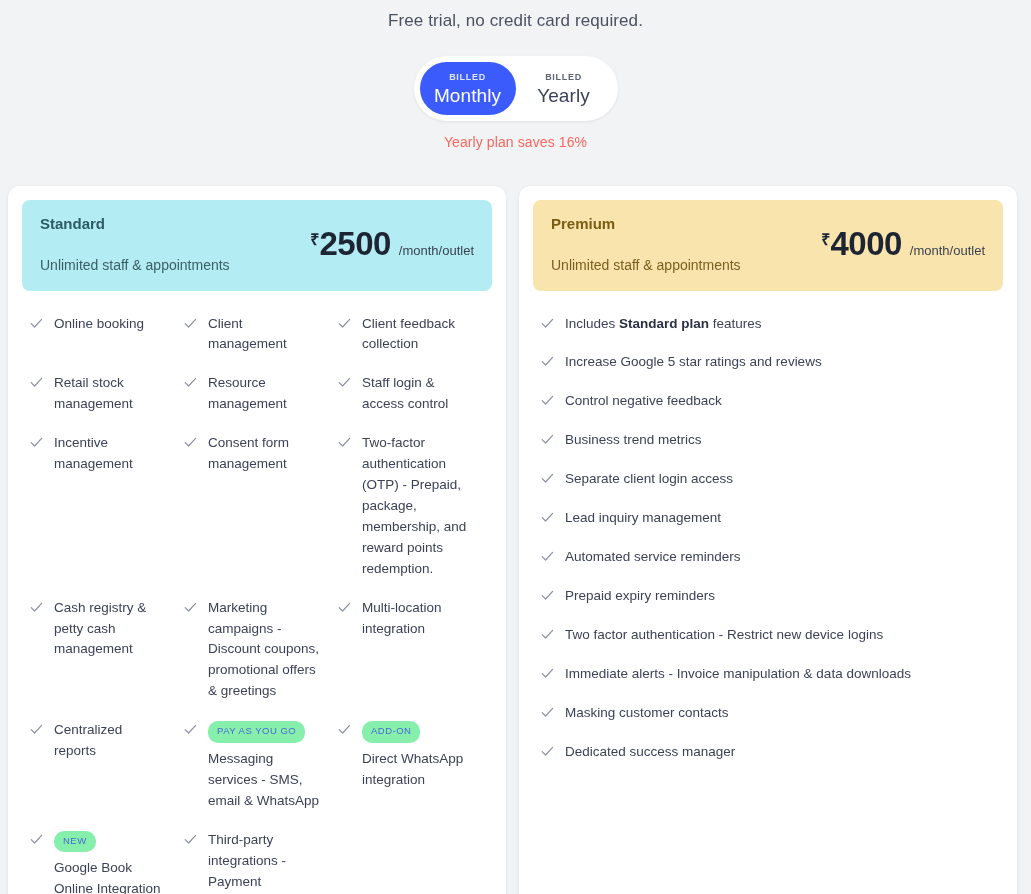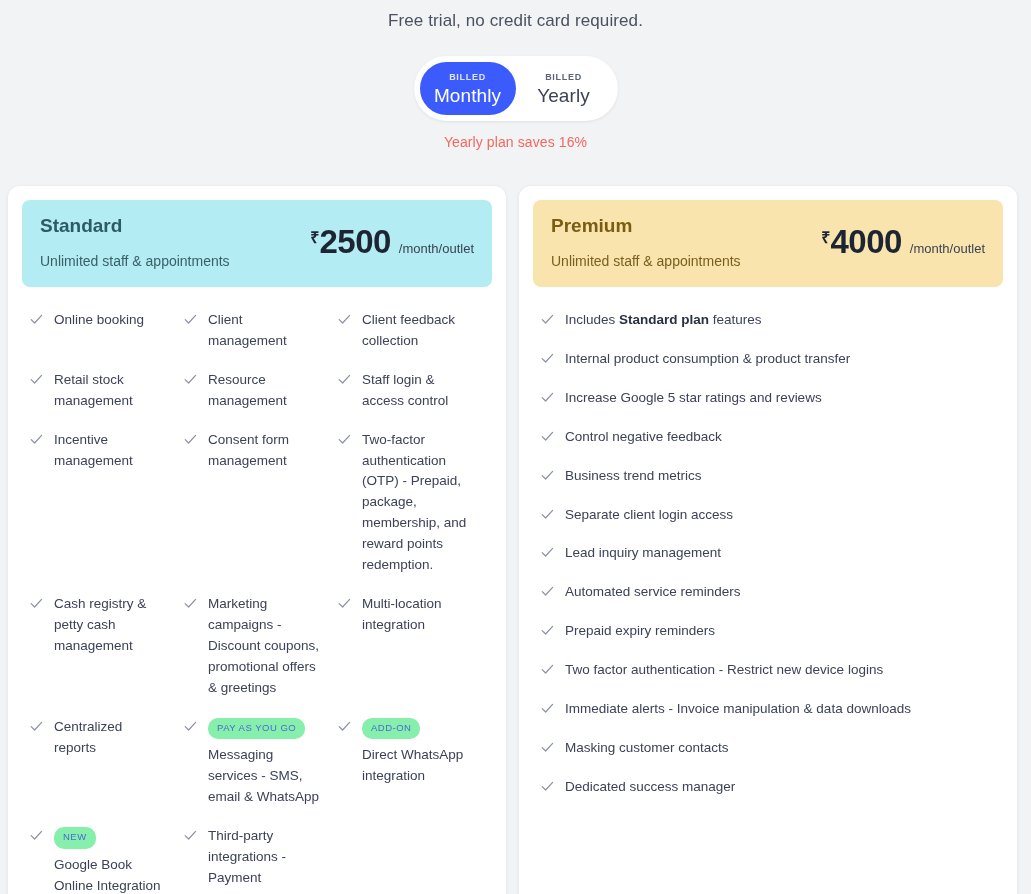--- a/index.html
+++ b/index.html
@@ -99,23 +99,23 @@
     padding: 16px 18px 18px;
     display: flex;
     align-items: center;
     justify-content: space-between;
     min-height: 78px;
   }
   .plan-head.standard { background: #b3ecf2; }
   .plan-head.premium  { background: #f8e4ac; }
 
   .plan-name {
-    font-size: 19px;
+    font-size: 15px;
     font-weight: bold;
-    margin-bottom: 16px;
+    margin-bottom: 24px;
     line-height: 1.1;
   }
   .plan-head.standard .plan-name { color: #2d5b63; }
   .plan-head.premium  .plan-name { color: #7a5c13; }
   .plan-sub { font-size: 14px; }
   .plan-head.standard .plan-sub { color: #3a6067; }
   .plan-head.premium  .plan-sub { color: #7a6020; }
 
   .price-block {
     display: flex;
@@ -381,28 +381,20 @@
               </svg>
             </span>
             <span class="feat-body"><span>Includes </span><span class="bold">Standard plan</span><span> features</span></span>
           </div>
           <div class="feat">
             <span class="check">
               <svg width="13" height="13" viewBox="0 0 13 13">
                 <path d="M1.2 6.6 L4.6 10 L11.6 2.4" fill="none" stroke="#8a91a3" stroke-width="1.2" stroke-linecap="round" stroke-linejoin="round"></path>
               </svg>
             </span>
-            <span class="feat-body"><span>Internal product consumption &amp; product transfer</span></span>
-          </div>
-          <div class="feat">
-            <span class="check">
-              <svg width="13" height="13" viewBox="0 0 13 13">
-                <path d="M1.2 6.6 L4.6 10 L11.6 2.4" fill="none" stroke="#8a91a3" stroke-width="1.2" stroke-linecap="round" stroke-linejoin="round"></path>
-              </svg>
-            </span>
             <span class="feat-body"><span>Increase Google 5 star ratings and reviews</span></span>
           </div>
           <div class="feat">
             <span class="check">
               <svg width="13" height="13" viewBox="0 0 13 13">
                 <path d="M1.2 6.6 L4.6 10 L11.6 2.4" fill="none" stroke="#8a91a3" stroke-width="1.2" stroke-linecap="round" stroke-linejoin="round"></path>
               </svg>
             </span>
             <span class="feat-body"><span>Control negative feedback</span></span>
           </div>

